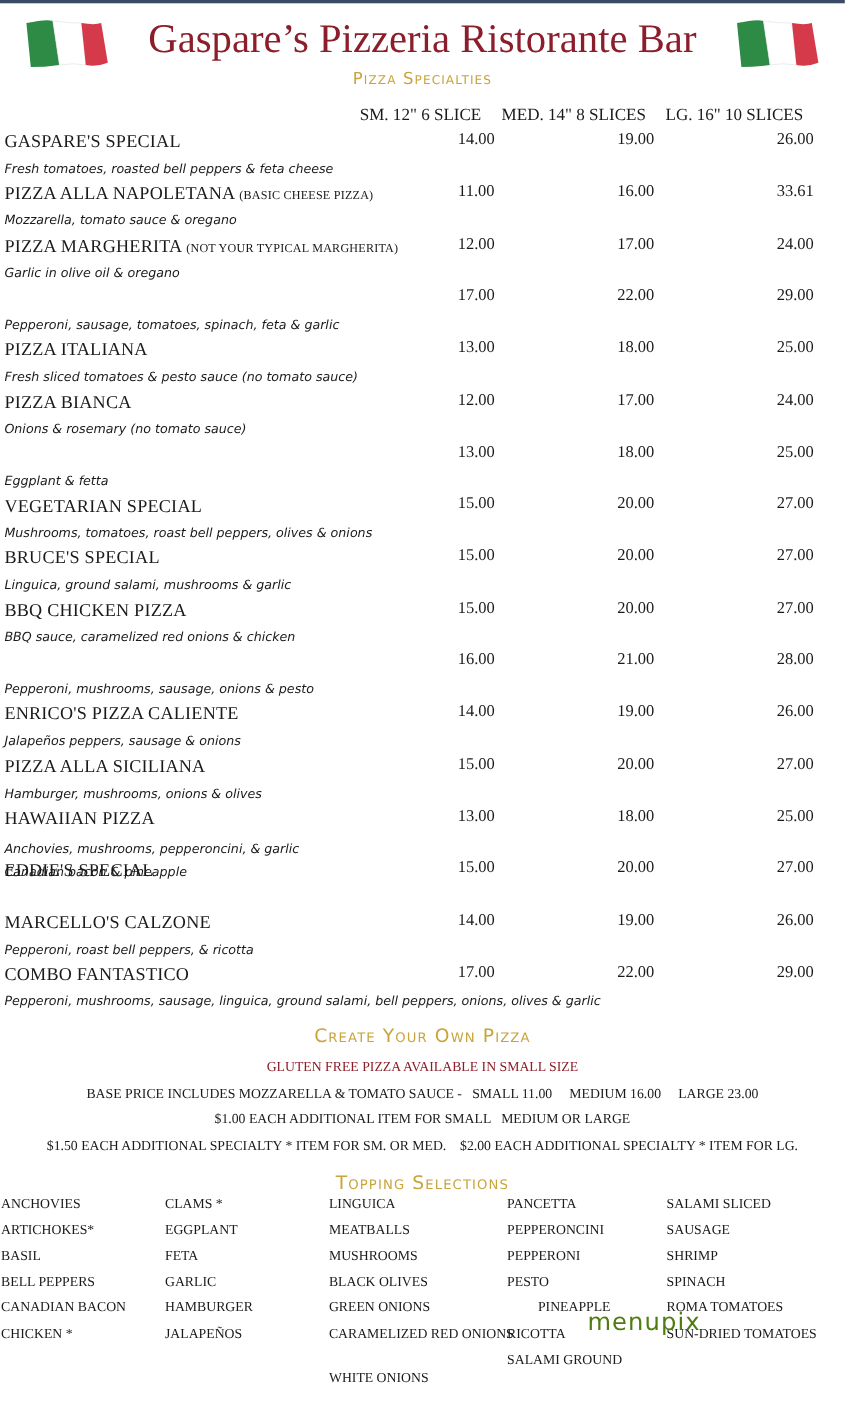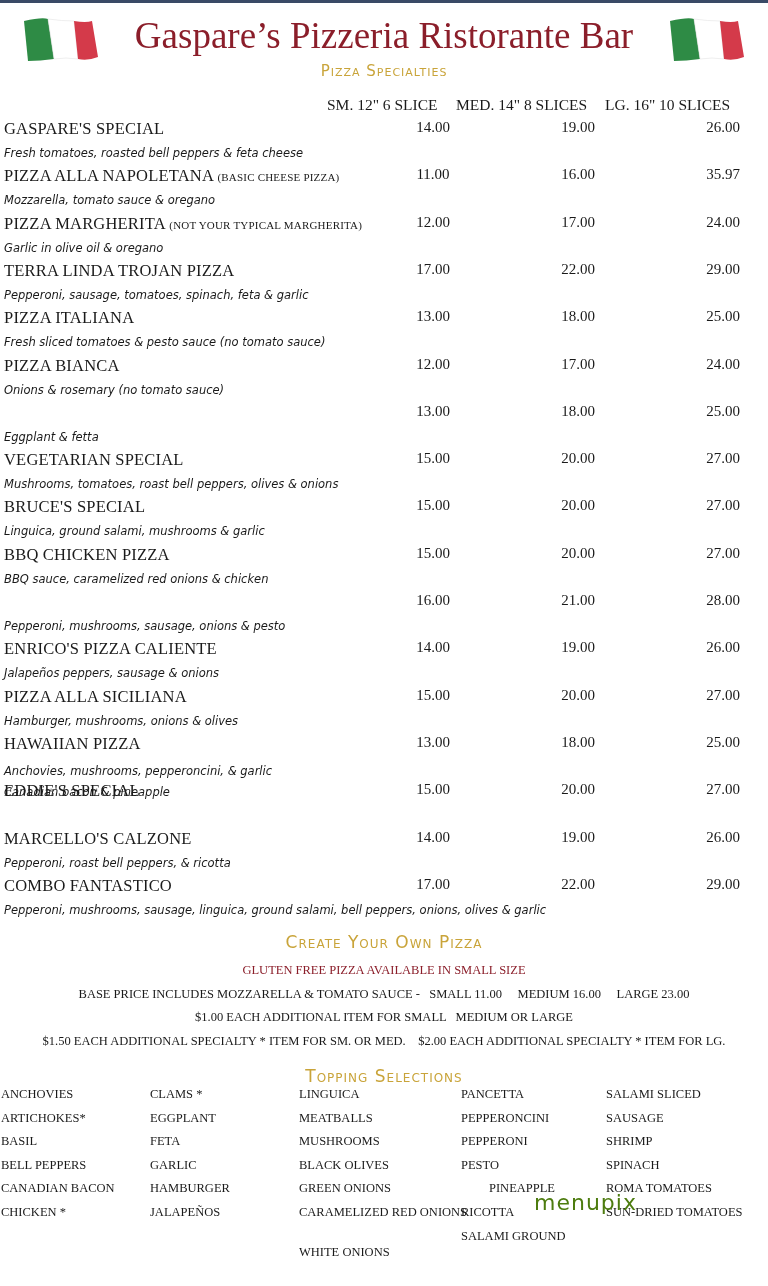--- a/index.html
+++ b/index.html
@@ -67,32 +67,31 @@
       <div class="name"><span>Gaspare's Special</span></div>
       <div class="price" style="left: 403px;">14.00</div>
       <div class="price" style="left: 548px;">19.00</div>
       <div class="price" style="left: 693px;">26.00</div>
     </div>
     <div class="desc" style="top: 146px;">Fresh tomatoes, roasted bell peppers &amp; feta cheese</div>
     <div class="menu-row" style="top: 166px;">
       <div class="name"><span>Pizza Alla Napoletana</span> <small>(Basic Cheese Pizza)</small></div>
       <div class="price" style="left: 403px;">11.00</div>
       <div class="price" style="left: 548px;">16.00</div>
-      <div class="price" style="left: 693px;">35.97</div>
+      <div class="price" style="left: 693px;">33.61</div>
     </div>
     <div class="desc" style="top: 193px;">Mozzarella, tomato sauce &amp; oregano</div>
     <div class="menu-row" style="top: 214px;">
       <div class="name"><span>Pizza Margherita</span> <small>(Not Your Typical Margherita)</small></div>
       <div class="price" style="left: 403px;">12.00</div>
       <div class="price" style="left: 548px;">17.00</div>
       <div class="price" style="left: 693px;">24.00</div>
     </div>
     <div class="desc" style="top: 241px;">Garlic in olive oil &amp; oregano</div>
     <div class="menu-row" style="top: 261px;">
-      <div class="name"><span>Terra Linda Trojan Pizza</span></div>
       <div class="price" style="left: 403px;">17.00</div>
       <div class="price" style="left: 548px;">22.00</div>
       <div class="price" style="left: 693px;">29.00</div>
     </div>
     <div class="desc" style="top: 288px;">Pepperoni, sausage, tomatoes, spinach, feta &amp; garlic</div>
     <div class="menu-row" style="top: 308px;">
       <div class="name"><span>Pizza Italiana</span></div>
       <div class="price" style="left: 403px;">13.00</div>
       <div class="price" style="left: 548px;">18.00</div>
       <div class="price" style="left: 693px;">25.00</div>

